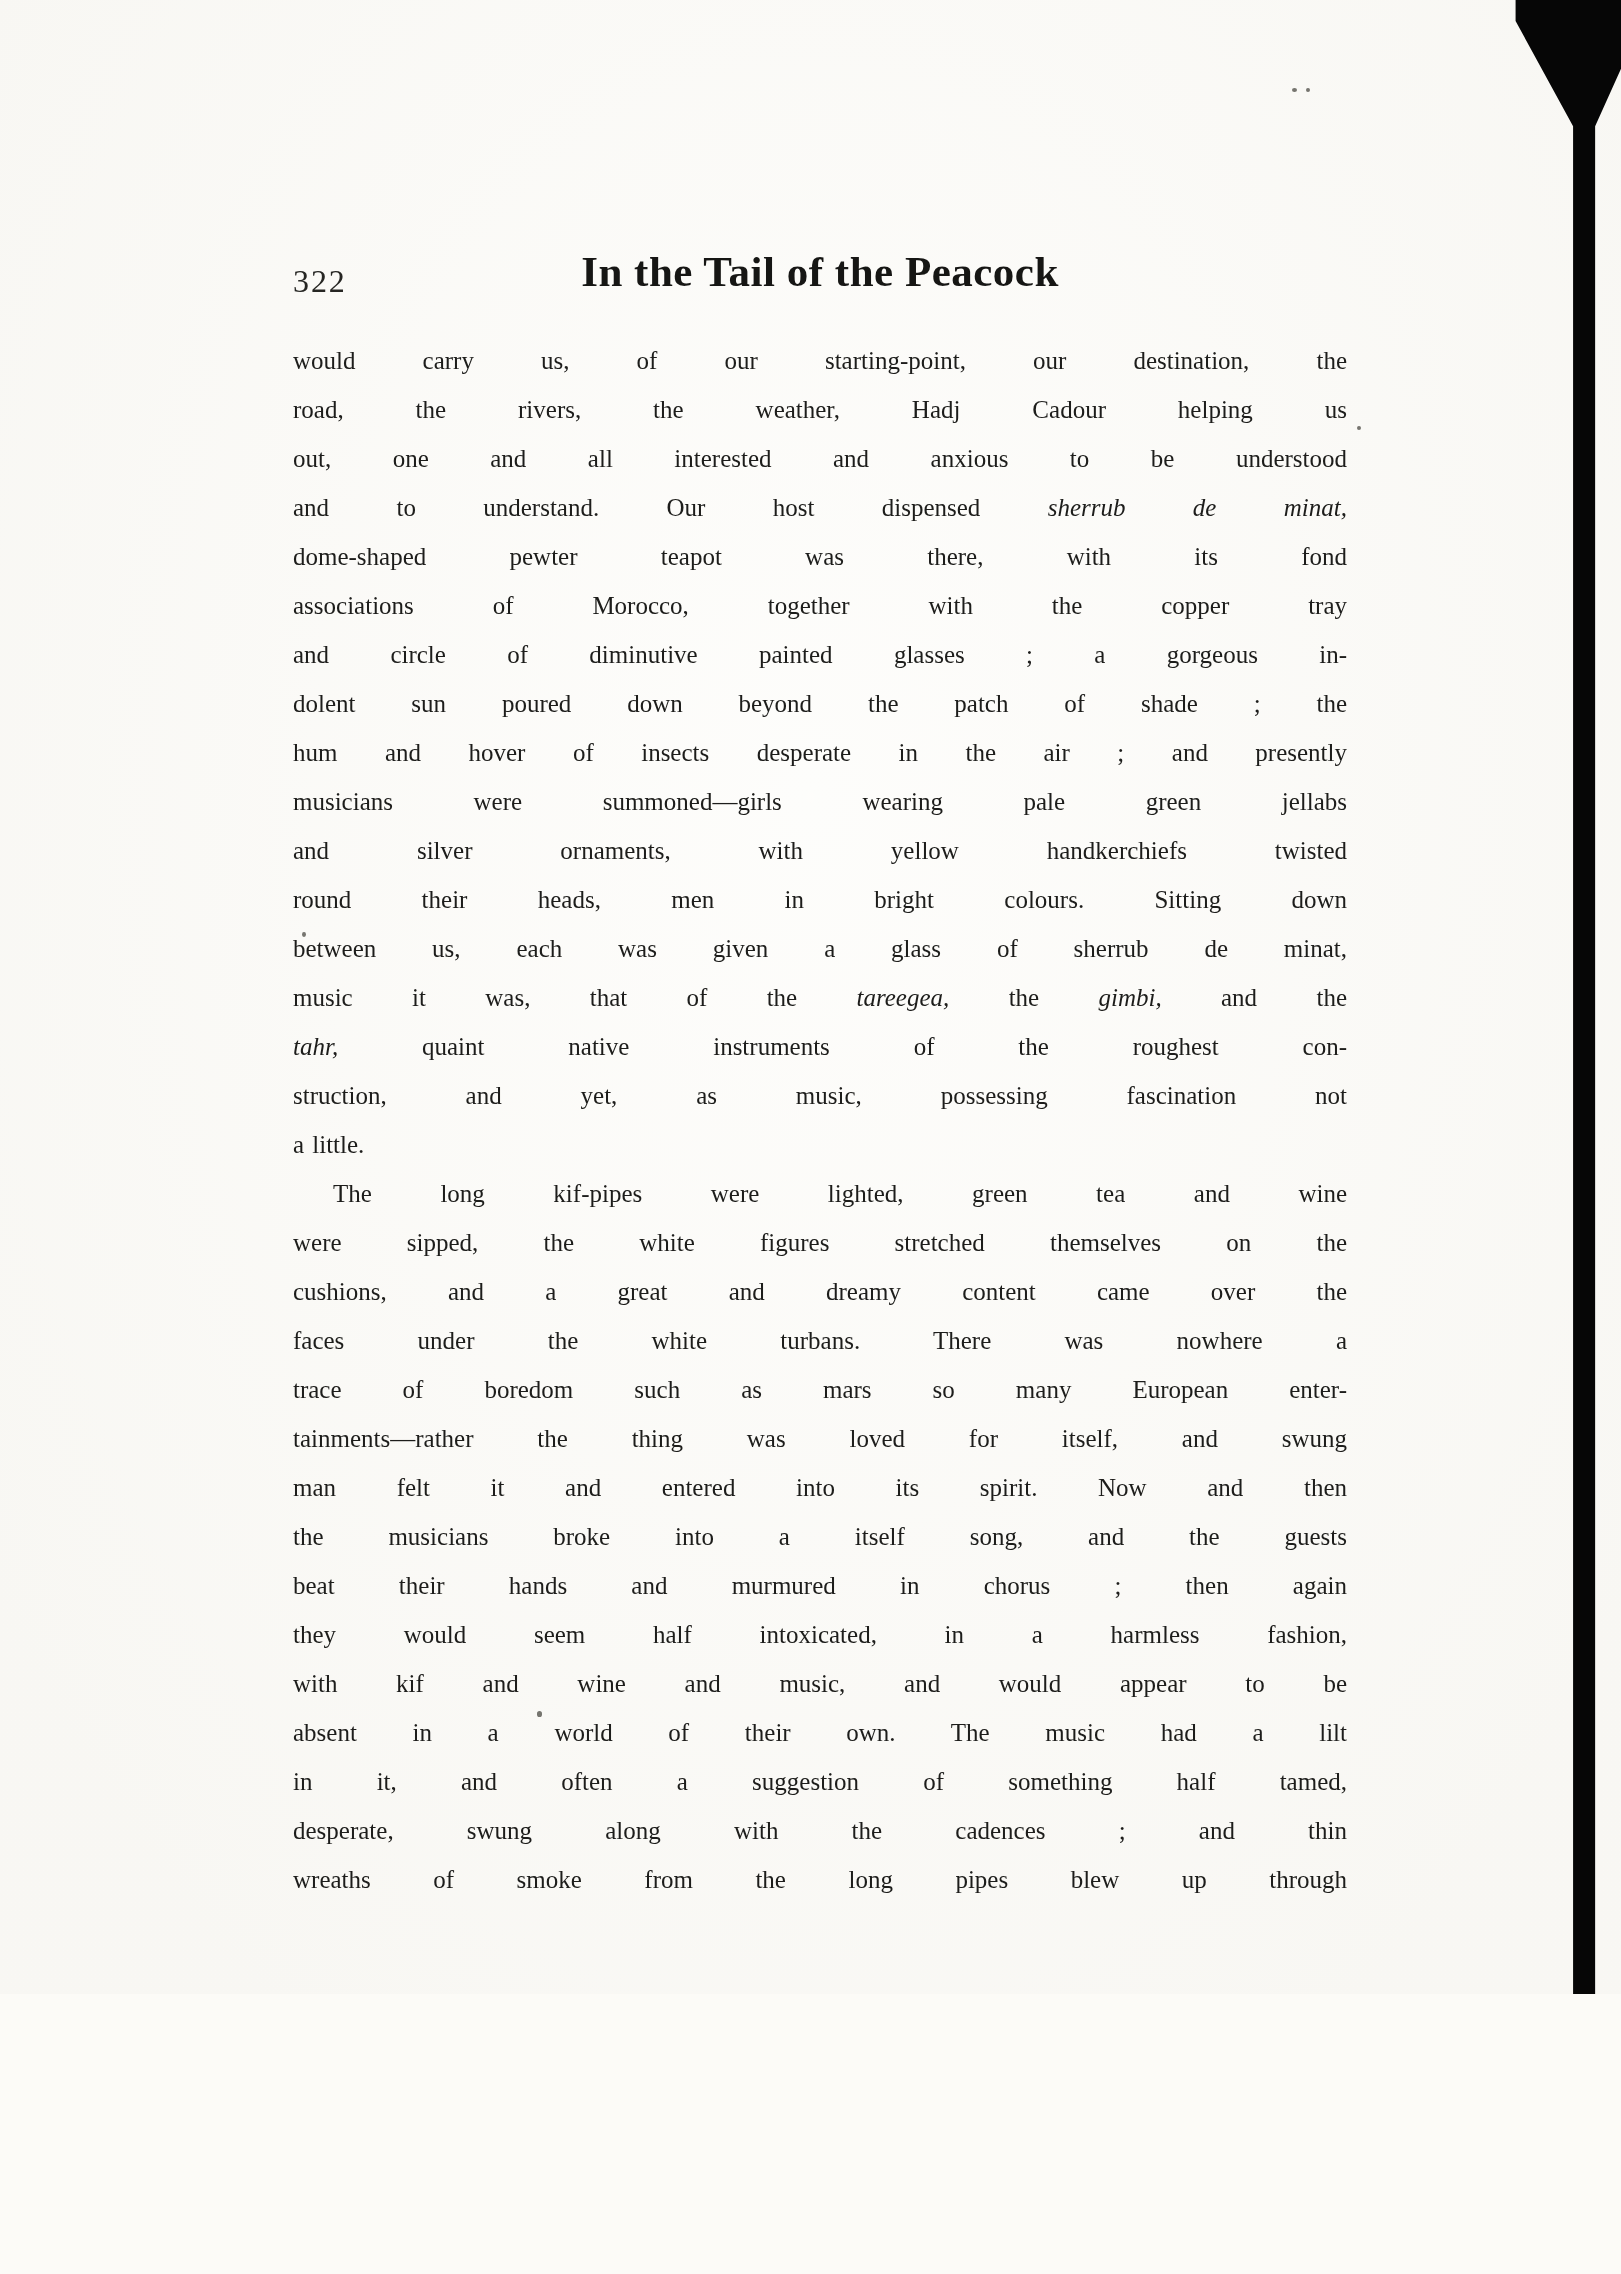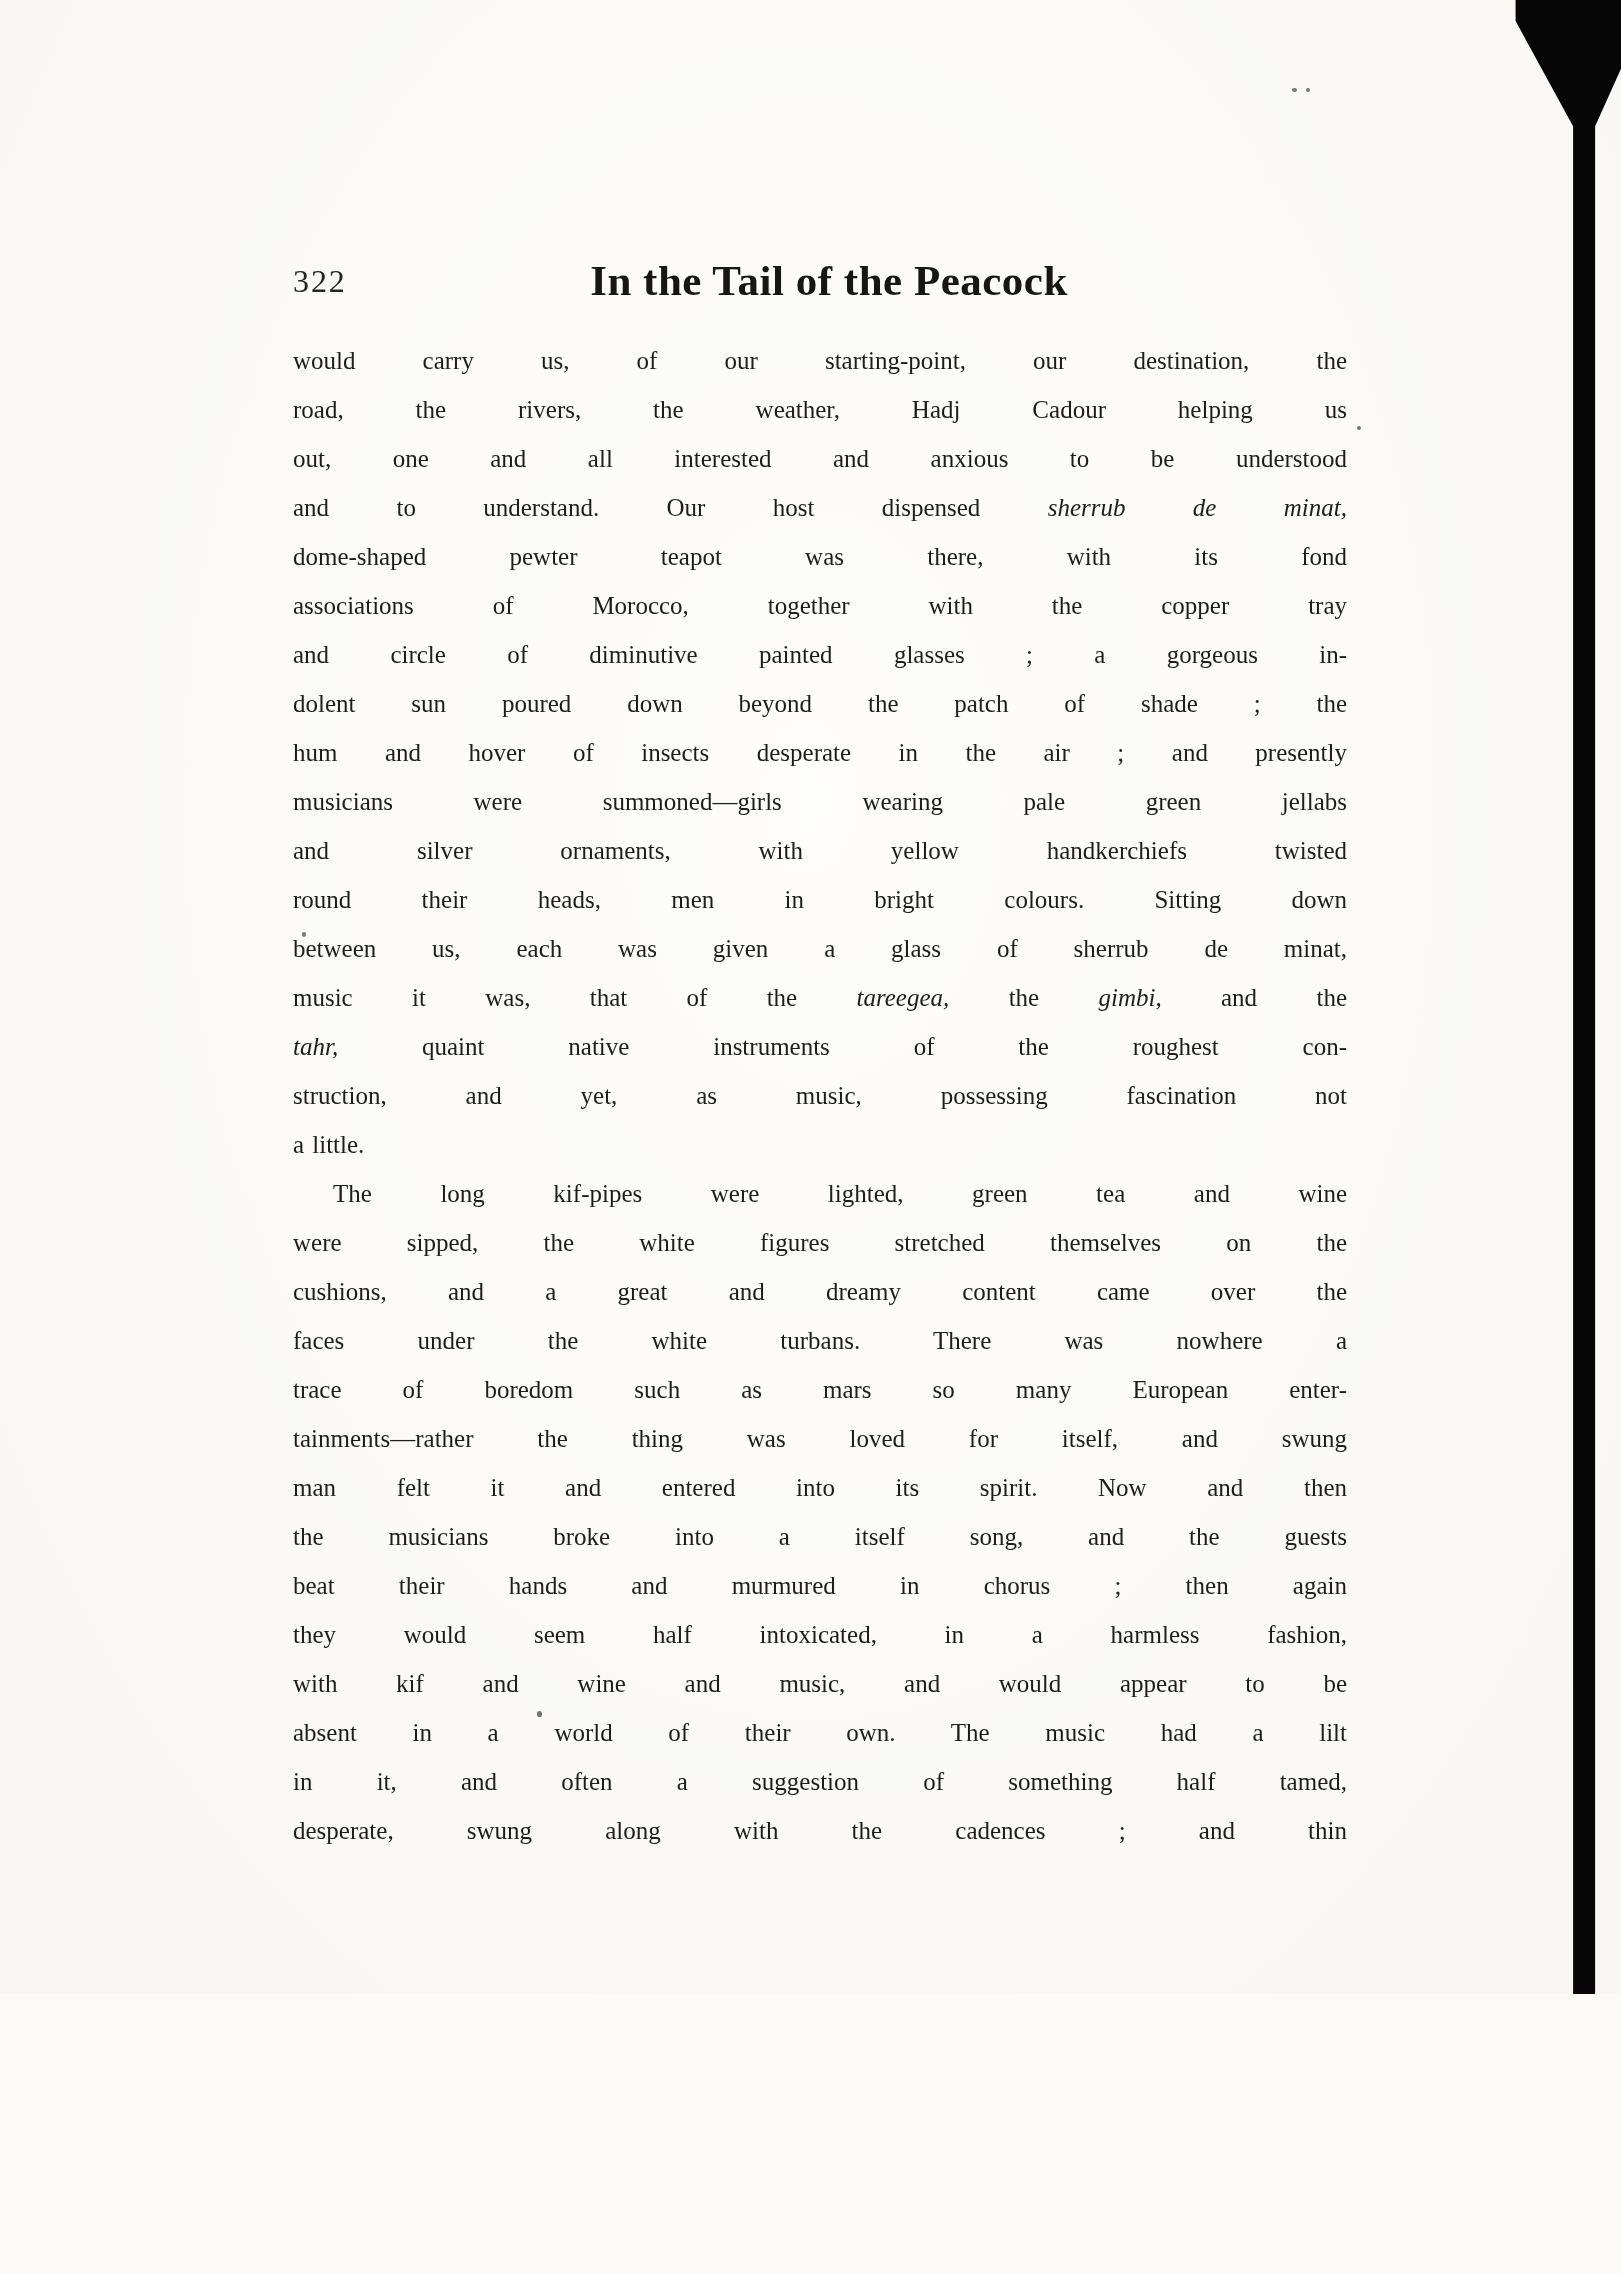--- a/index.html
+++ b/index.html
@@ -17,21 +17,21 @@
     font-family:"Liberation Serif","DejaVu Serif",serif;
     color:var(--ink);
   }
   .page-header{position:absolute;left:0;top:0;width:100%;}
   .page-number{
     position:absolute;left:293px;top:263px;
     font-size:32px;letter-spacing:1.9px;color:#262623;
   }
   .page-title{
     position:absolute;left:293px;top:247px;width:1054px;
-    margin:9px;text-align:center;
+    margin:0;text-align:center;
     font-size:43px;font-weight:700;letter-spacing:0.5px;
     color:#161614;
   }
   .page-body{
     position:absolute;left:293px;top:336px;width:1054px;
     font-size:25px;line-height:49px;
     word-spacing:1.9px;
   }
   .paragraph{margin:0;}
   .line{
@@ -87,20 +87,21 @@
         <div class="line">trace of boredom such as mars so many European enter-</div>
         <div class="line">tainments—rather the thing was loved for itself, and swung</div>
         <div class="line">man felt it and entered into its spirit. Now and then</div>
         <div class="line">the musicians broke into a itself song, and the guests</div>
         <div class="line">beat their hands and murmured in chorus ; then again</div>
         <div class="line">they would seem half intoxicated, in a harmless fashion,</div>
         <div class="line">with kif and wine and music, and would appear to be</div>
         <div class="line">absent in a world of their own. The music had a lilt</div>
         <div class="line">in it, and often a suggestion of something half tamed,</div>
         <div class="line">desperate, swung along with the cadences ; and thin</div>
+        <div class="line">wreaths of smoke from the long pipes blew up through</div>
       </div>
     </main>
 
   <svg class="scan-bar" viewBox="0 0 120 2379" preserveAspectRatio="none" aria-hidden="true">
     <path d="M10,0 H120 V72 L93,132 V2352 H70 V132 L10,22 Z" fill="#060606"></path>
   </svg>
 
   <span class="speck" style="left:1292px;top:88px;width:4.8px;height:3.8px;"></span>
   <span class="speck" style="left:1306px;top:88px;width:3.8px;height:3.8px;"></span>
   <span class="speck" style="left:1357px;top:426px;width:3.8px;height:3.8px;"></span>

